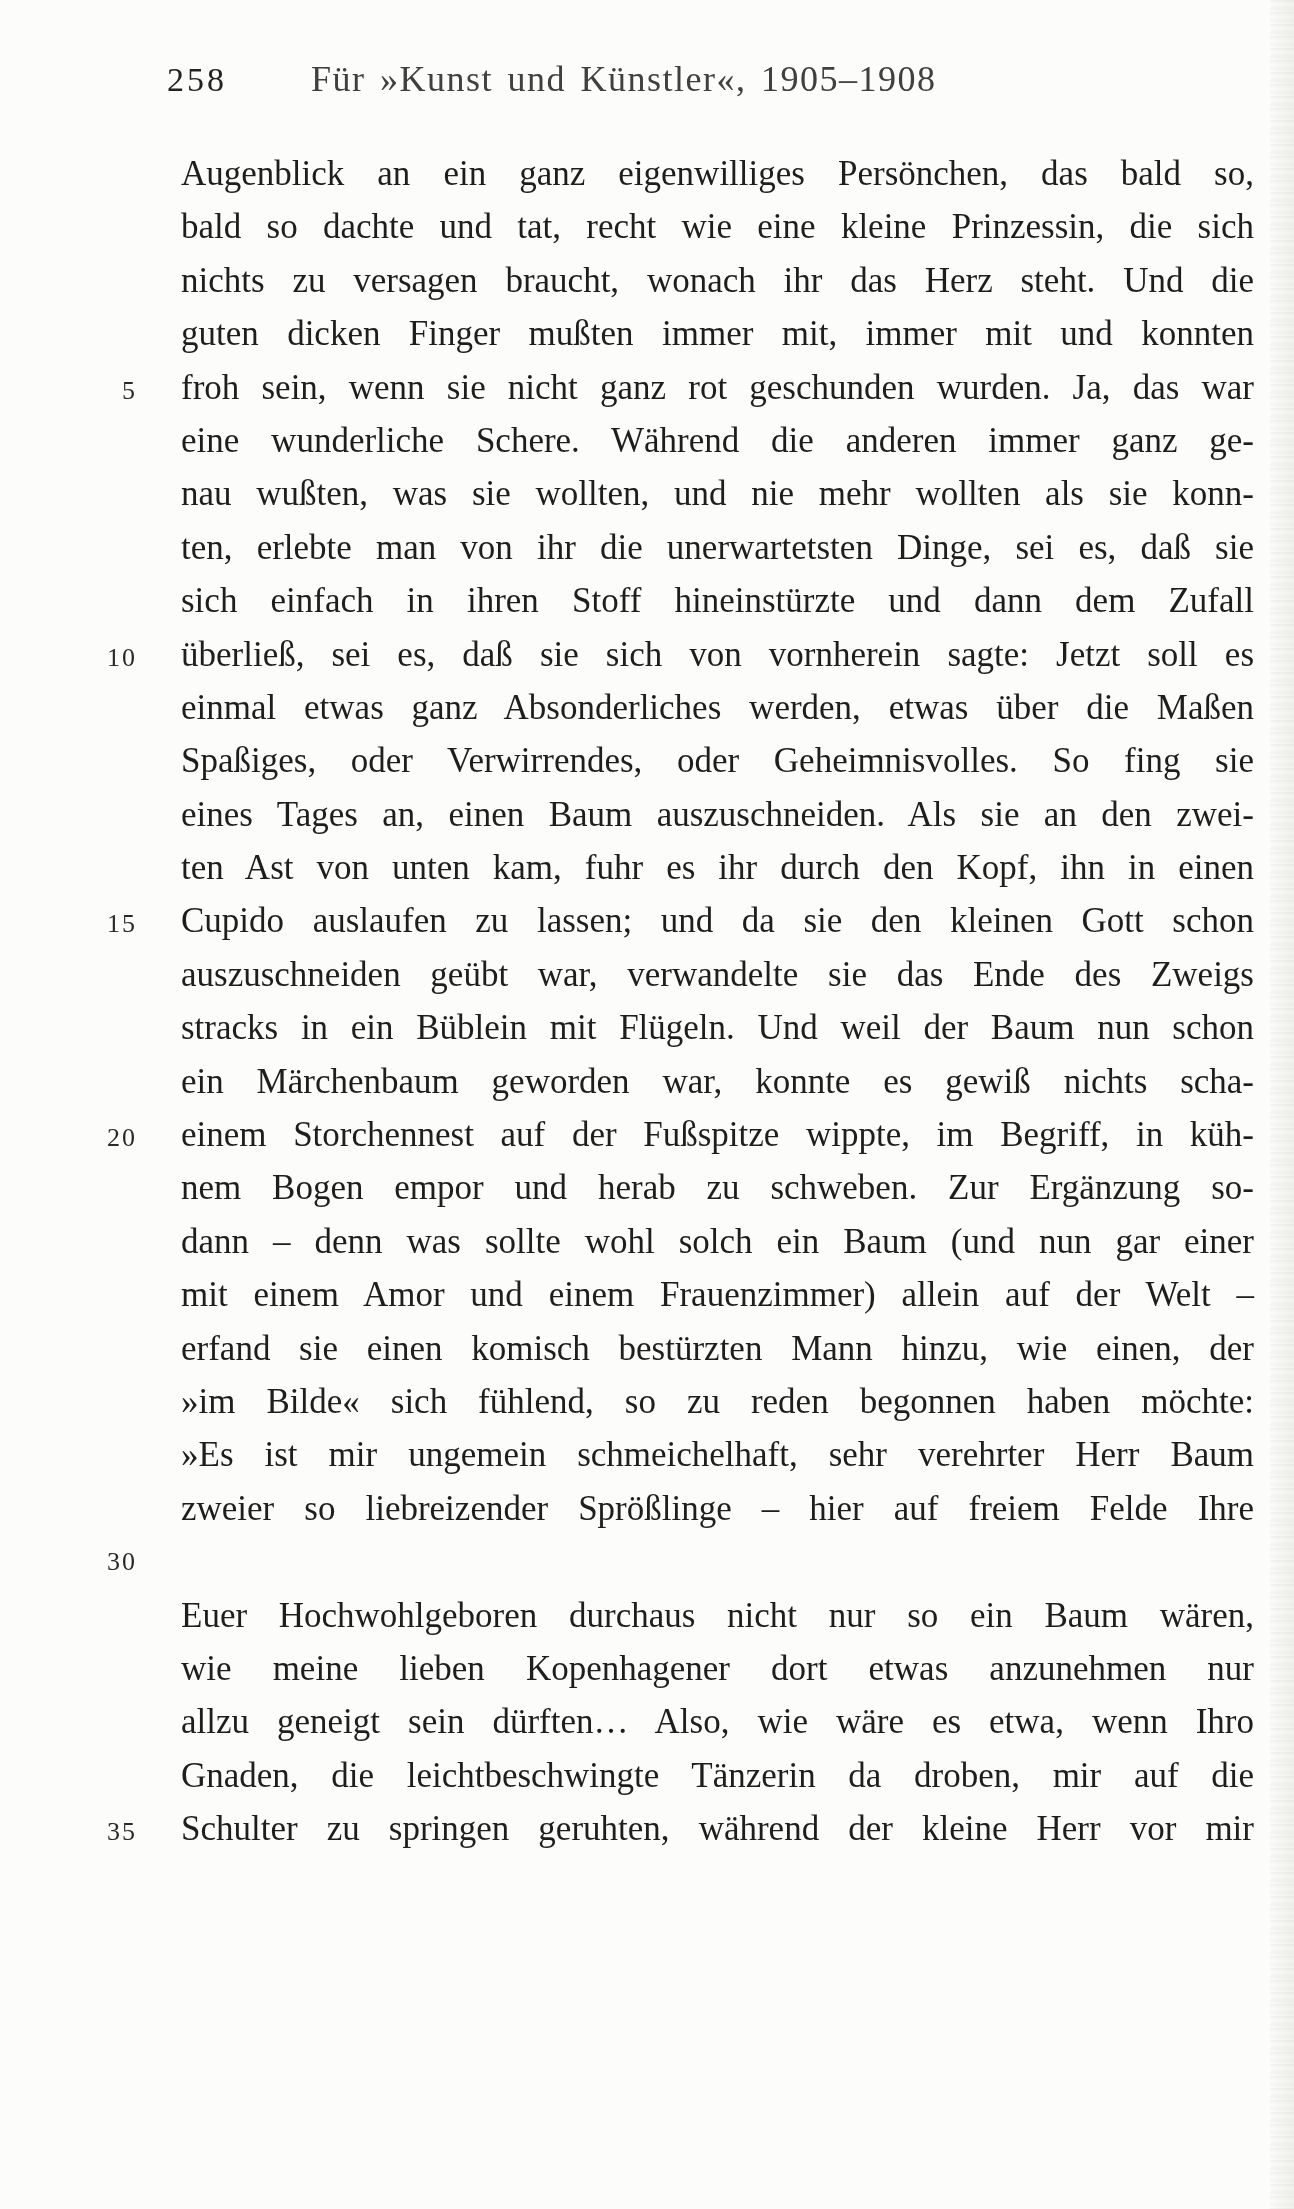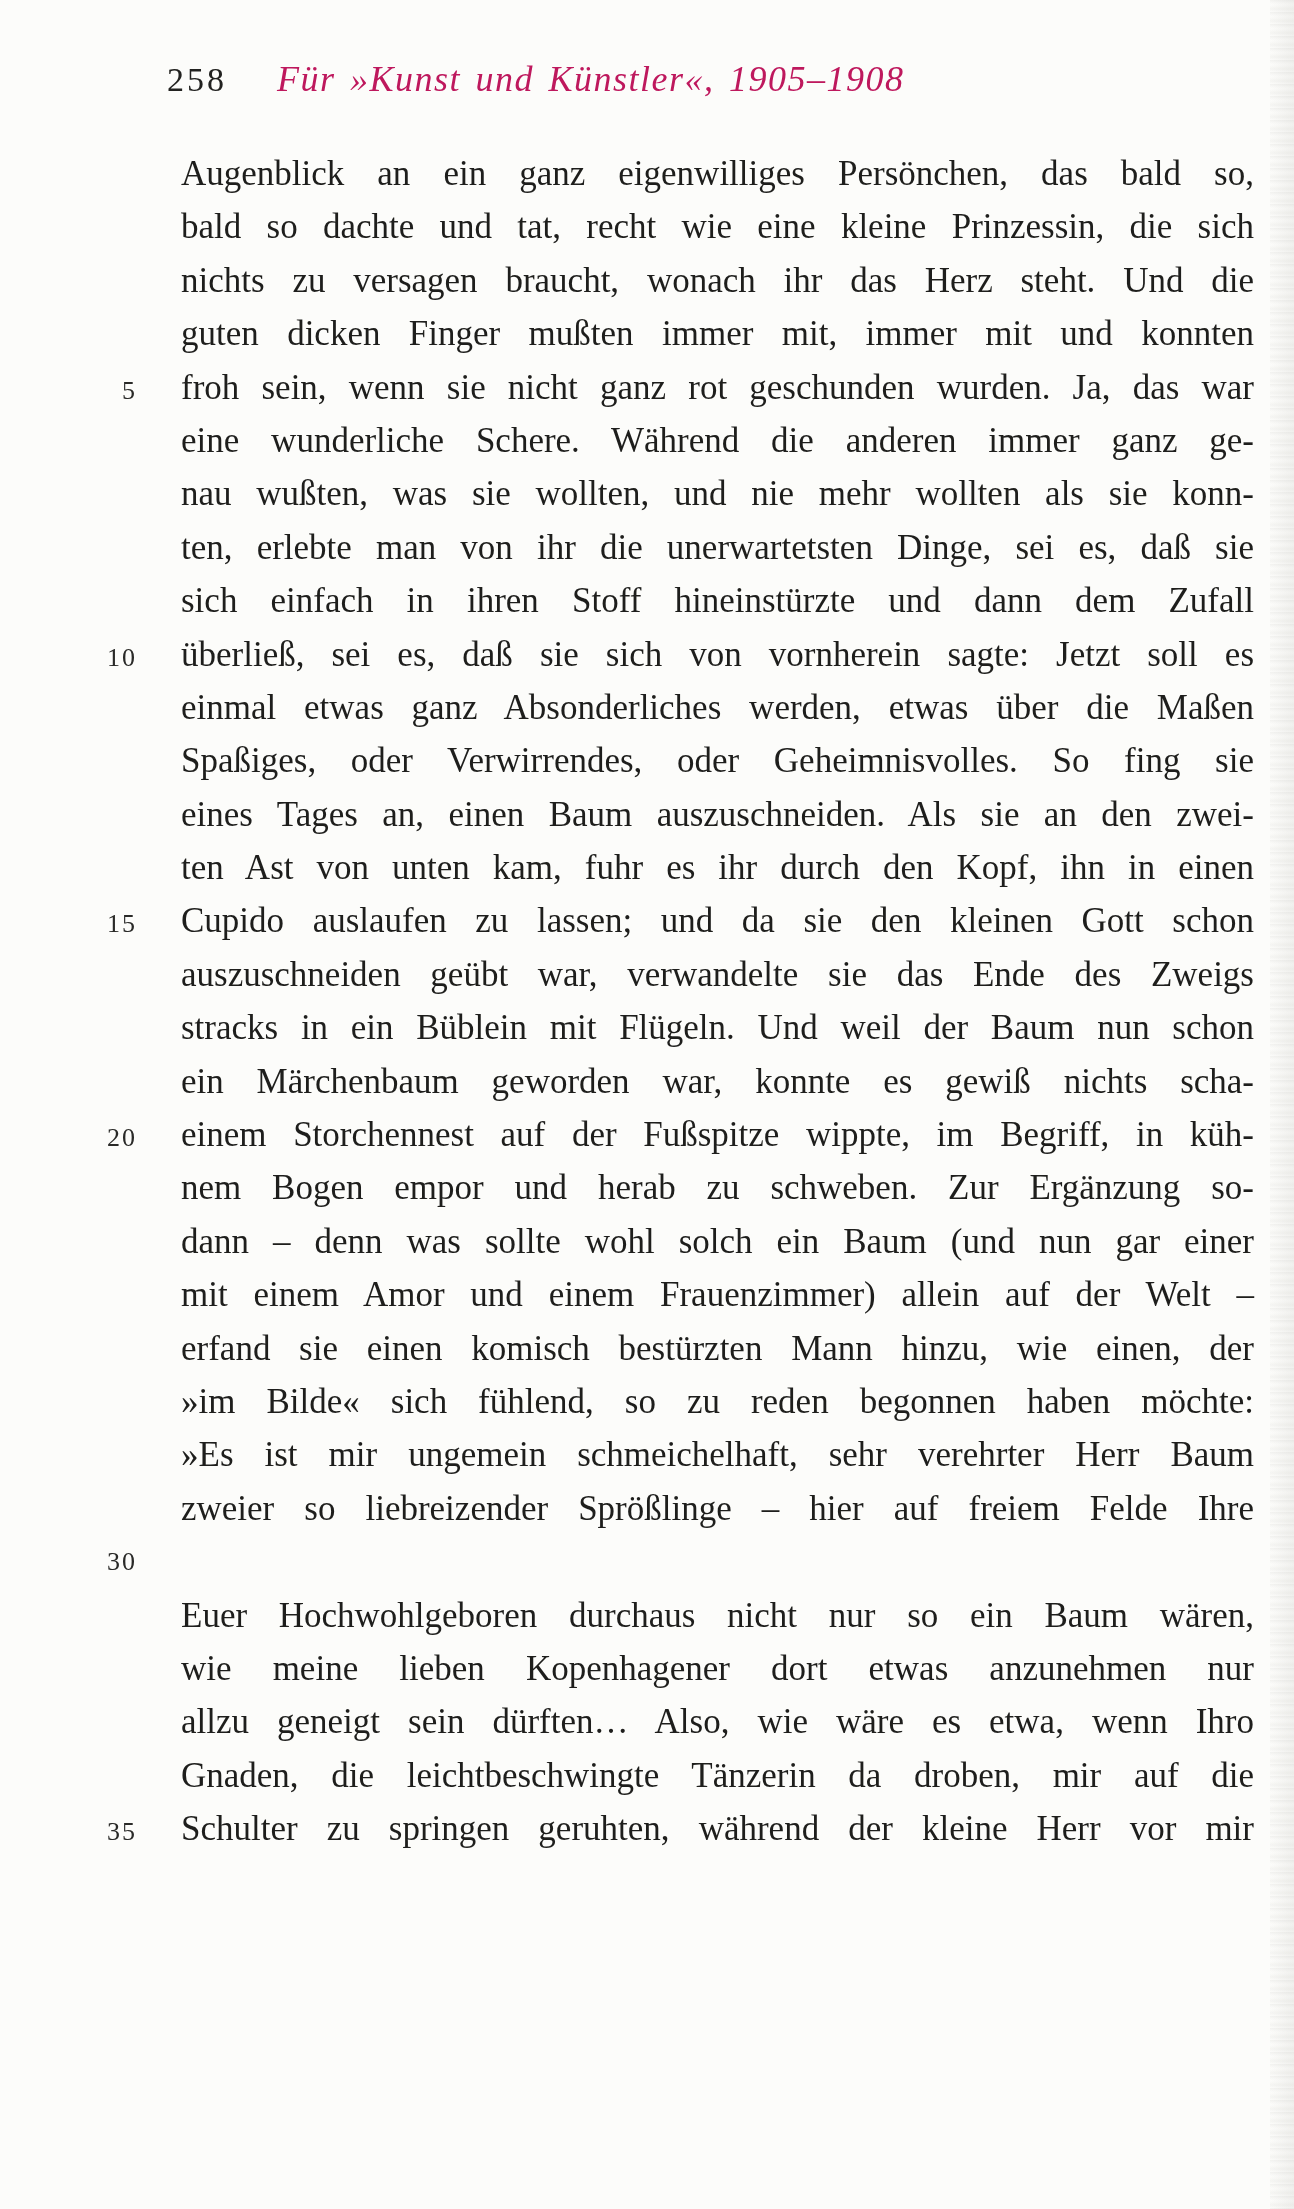--- a/index.html
+++ b/index.html
@@ -38,26 +38,25 @@
     display: flex;
     align-items: baseline;
     white-space: nowrap;
   }
   .page-number {
     font-size: 34px;
     letter-spacing: 3px;
     color: #222220;
   }
   .running-title {
-    margin-left: 50px;
-    font-style: italic;
+    margin-left: 84px;
     font-size: 36px;
     letter-spacing: 1.5px;
     word-spacing: 4px;
-    color: #be185d;
+    color: #404040;
   }
   .text-block {
     position: absolute;
     top: 147px;
     left: 0;
     width: 1294px;
     padding-left: 14px;
   }
   .line-row {
     display: flex;

